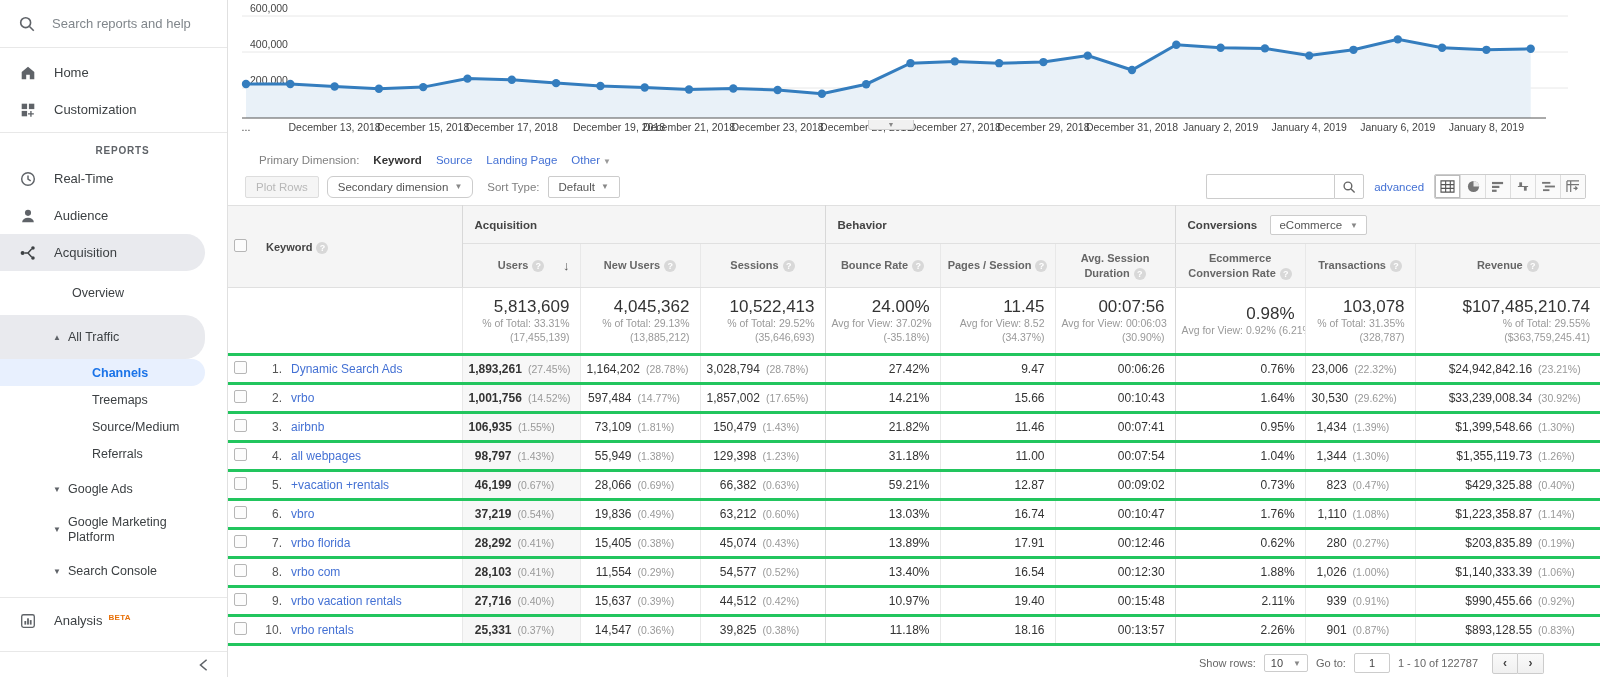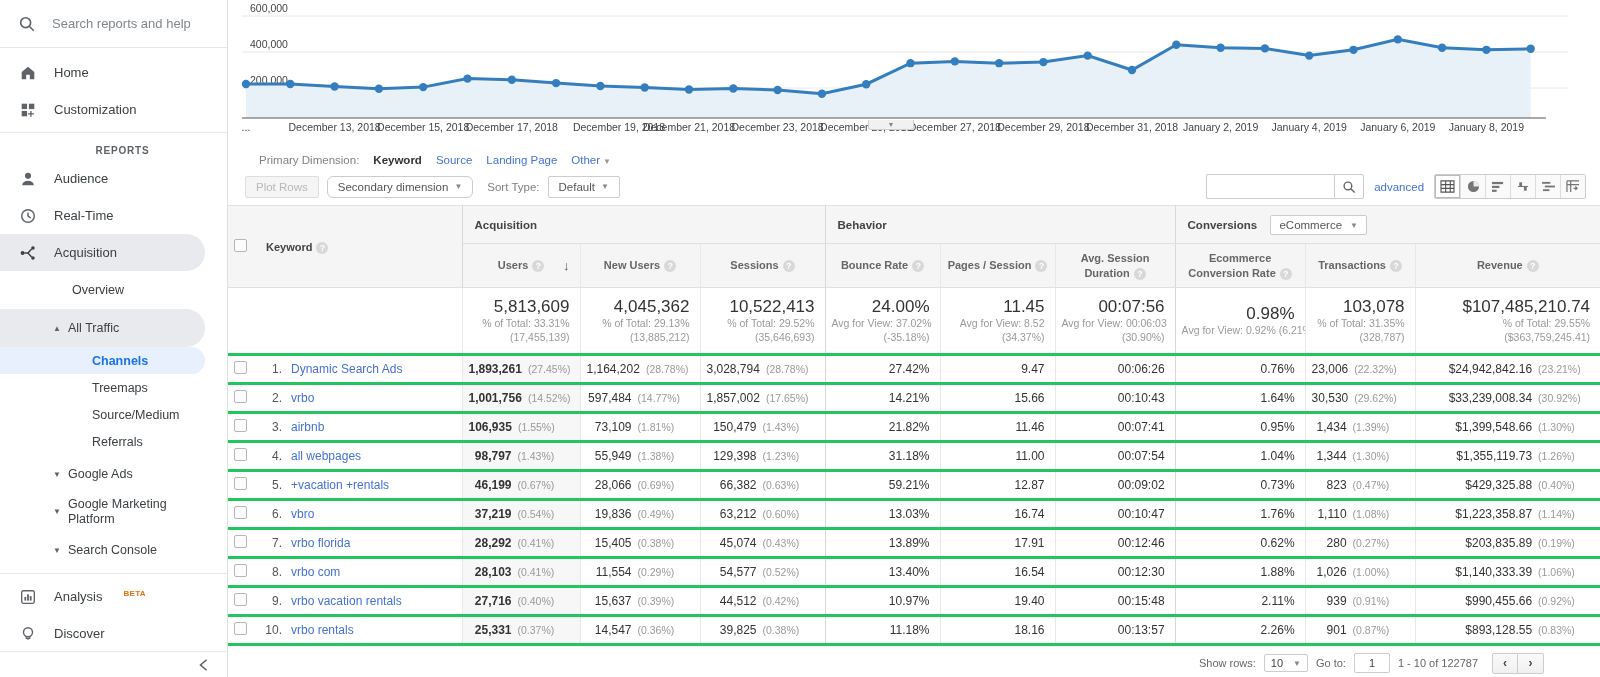--- a/index.html
+++ b/index.html
@@ -12,28 +12,28 @@
     border-right:1px solid #e0e0e0; display:flex; flex-direction:column; font-size:13px; color:#3c4043; }
   .sb-search { height:48px; display:flex; align-items:center; gap:16px; padding:0 0 0 18px;
     border-bottom:1px solid #e8e8e8; color:#80868b; cursor:pointer; }
   .sb-search svg { flex:none; }
   .sb-nav { flex:1; overflow:hidden; padding-top:6px; }
   .sb-item { height:37px; display:flex; align-items:center; gap:16px; padding-left:18px; cursor:pointer; color:#3c4043; }
   .sb-item .ic { width:20px; display:flex; justify-content:center; color:#5f6368; }
   .sb-divider { border-top:1px solid #e8e8e8; margin:4px 0; }
   .sb-label { font-size:10px; letter-spacing:.8px; color:#5f6368; padding:8px 0 4px 18px; font-weight:bold;text-align:center; }
   .sb-pill { background:#e9eaee; border-radius:0 20px 20px 0; margin-right:22px; }
-  .sb-sub { height:38px; display:flex; align-items:center; padding-left:72px; font-size:12.5px; color:#3c4043; cursor:pointer; }
+  .sb-sub { height:44px; display:flex; align-items:center; padding-left:72px; font-size:12.5px; color:#3c4043; cursor:pointer; }
   .sb-sub .caret { width:22px; margin-left:-26px; font-size:8px; color:#5f6368; text-align:center; }
   .sb-sub2 { height:27px; display:flex; align-items:center; padding-left:92px; font-size:12.5px; color:#3c4043; cursor:pointer; }
   .sb-sub2.active { background:#e8f0fe; color:#1a73e8; border-radius:0 20px 20px 0; margin-right:22px; font-weight:bold; }
   .sb-sub.pill { background:#e9eaee; border-radius:0 20px 20px 0; margin-right:22px; }
   .sb-sub.twoline { height:38px; line-height:1.2; }
   .sb-sub.twoline .txt { width:120px; }
-  .beta { color:#e8710a; font-size:8px; font-weight:bold; vertical-align:super; margin-left:21px; letter-spacing:.3px;}
+  .beta { color:#e8710a; font-size:8px; font-weight:bold; vertical-align:super; margin-left:6px; letter-spacing:.3px;}
   .sb-collapse { border-top:1px solid #e8e8e8; height:26px; display:flex; align-items:center; justify-content:flex-end;
     padding-right:16px; color:#5f6368; cursor:pointer; }
 
   
   .main { flex:1; display:flex; flex-direction:column; background:#fff; position:relative; }
 
   
   .chart-wrap { position:relative; height:148px; }
   .chart-wrap svg { display:block; }
   .xlabels { position:absolute; top:121px; left:0; width:1372px; height:14px; font-size:10.5px; color:#444; }
@@ -139,34 +139,34 @@
               <path d="M14 11 v2.5 h2.5 v1.5 h-2.5 v2.5 h-1.5 v-2.5 h-2.5 v-1.5 h2.5 v-2.5 z" fill="#5f6368"></path>
             </svg>
           </span>
         <span>Customization</span>
       </div>
       <div class="sb-divider"></div>
       <div class="sb-label">REPORTS</div>
       <div class="sb-item">
         <span class="ic">
             <svg width="18" height="18" viewBox="0 0 20 20">
+              <circle cx="10" cy="10" r="7" fill="none" stroke="#5f6368" stroke-width="1.6"></circle>
+              <path d="M10 6 V10 L13 12" fill="none" stroke="#5f6368" stroke-width="1.6"></path>
+            </svg>
+          </span>
+        <span>Real-Time</span>
+      </div>
+      <div class="sb-item">
+        <span class="ic">
+            <svg width="18" height="18" viewBox="0 0 20 20">
               <circle cx="10" cy="6.5" r="3.4" fill="#5f6368"></circle>
               <path d="M3.5 17 a6.5 5 0 0 1 13 0 z" fill="#5f6368"></path>
             </svg>
           </span>
         <span>Audience</span>
-      </div>
-      <div class="sb-item">
-        <span class="ic">
-            <svg width="18" height="18" viewBox="0 0 20 20">
-              <circle cx="10" cy="10" r="7" fill="none" stroke="#5f6368" stroke-width="1.6"></circle>
-              <path d="M10 6 V10 L13 12" fill="none" stroke="#5f6368" stroke-width="1.6"></path>
-            </svg>
-          </span>
-        <span>Real-Time</span>
       </div>
       <div class="sb-item sb-pill">
         <span class="ic">
             <svg width="18" height="18" viewBox="0 0 20 20">
               <circle cx="4" cy="10" r="2.2" fill="#3c4043"></circle>
               <circle cx="15.5" cy="4.5" r="2" fill="#3c4043"></circle>
               <circle cx="15.5" cy="15.5" r="2" fill="#3c4043"></circle>
               <path d="M6 10 H10 M10 10 L14 5.5 M10 10 L14 14.5" stroke="#3c4043" stroke-width="1.6" fill="none"></path>
             </svg>
           </span>

